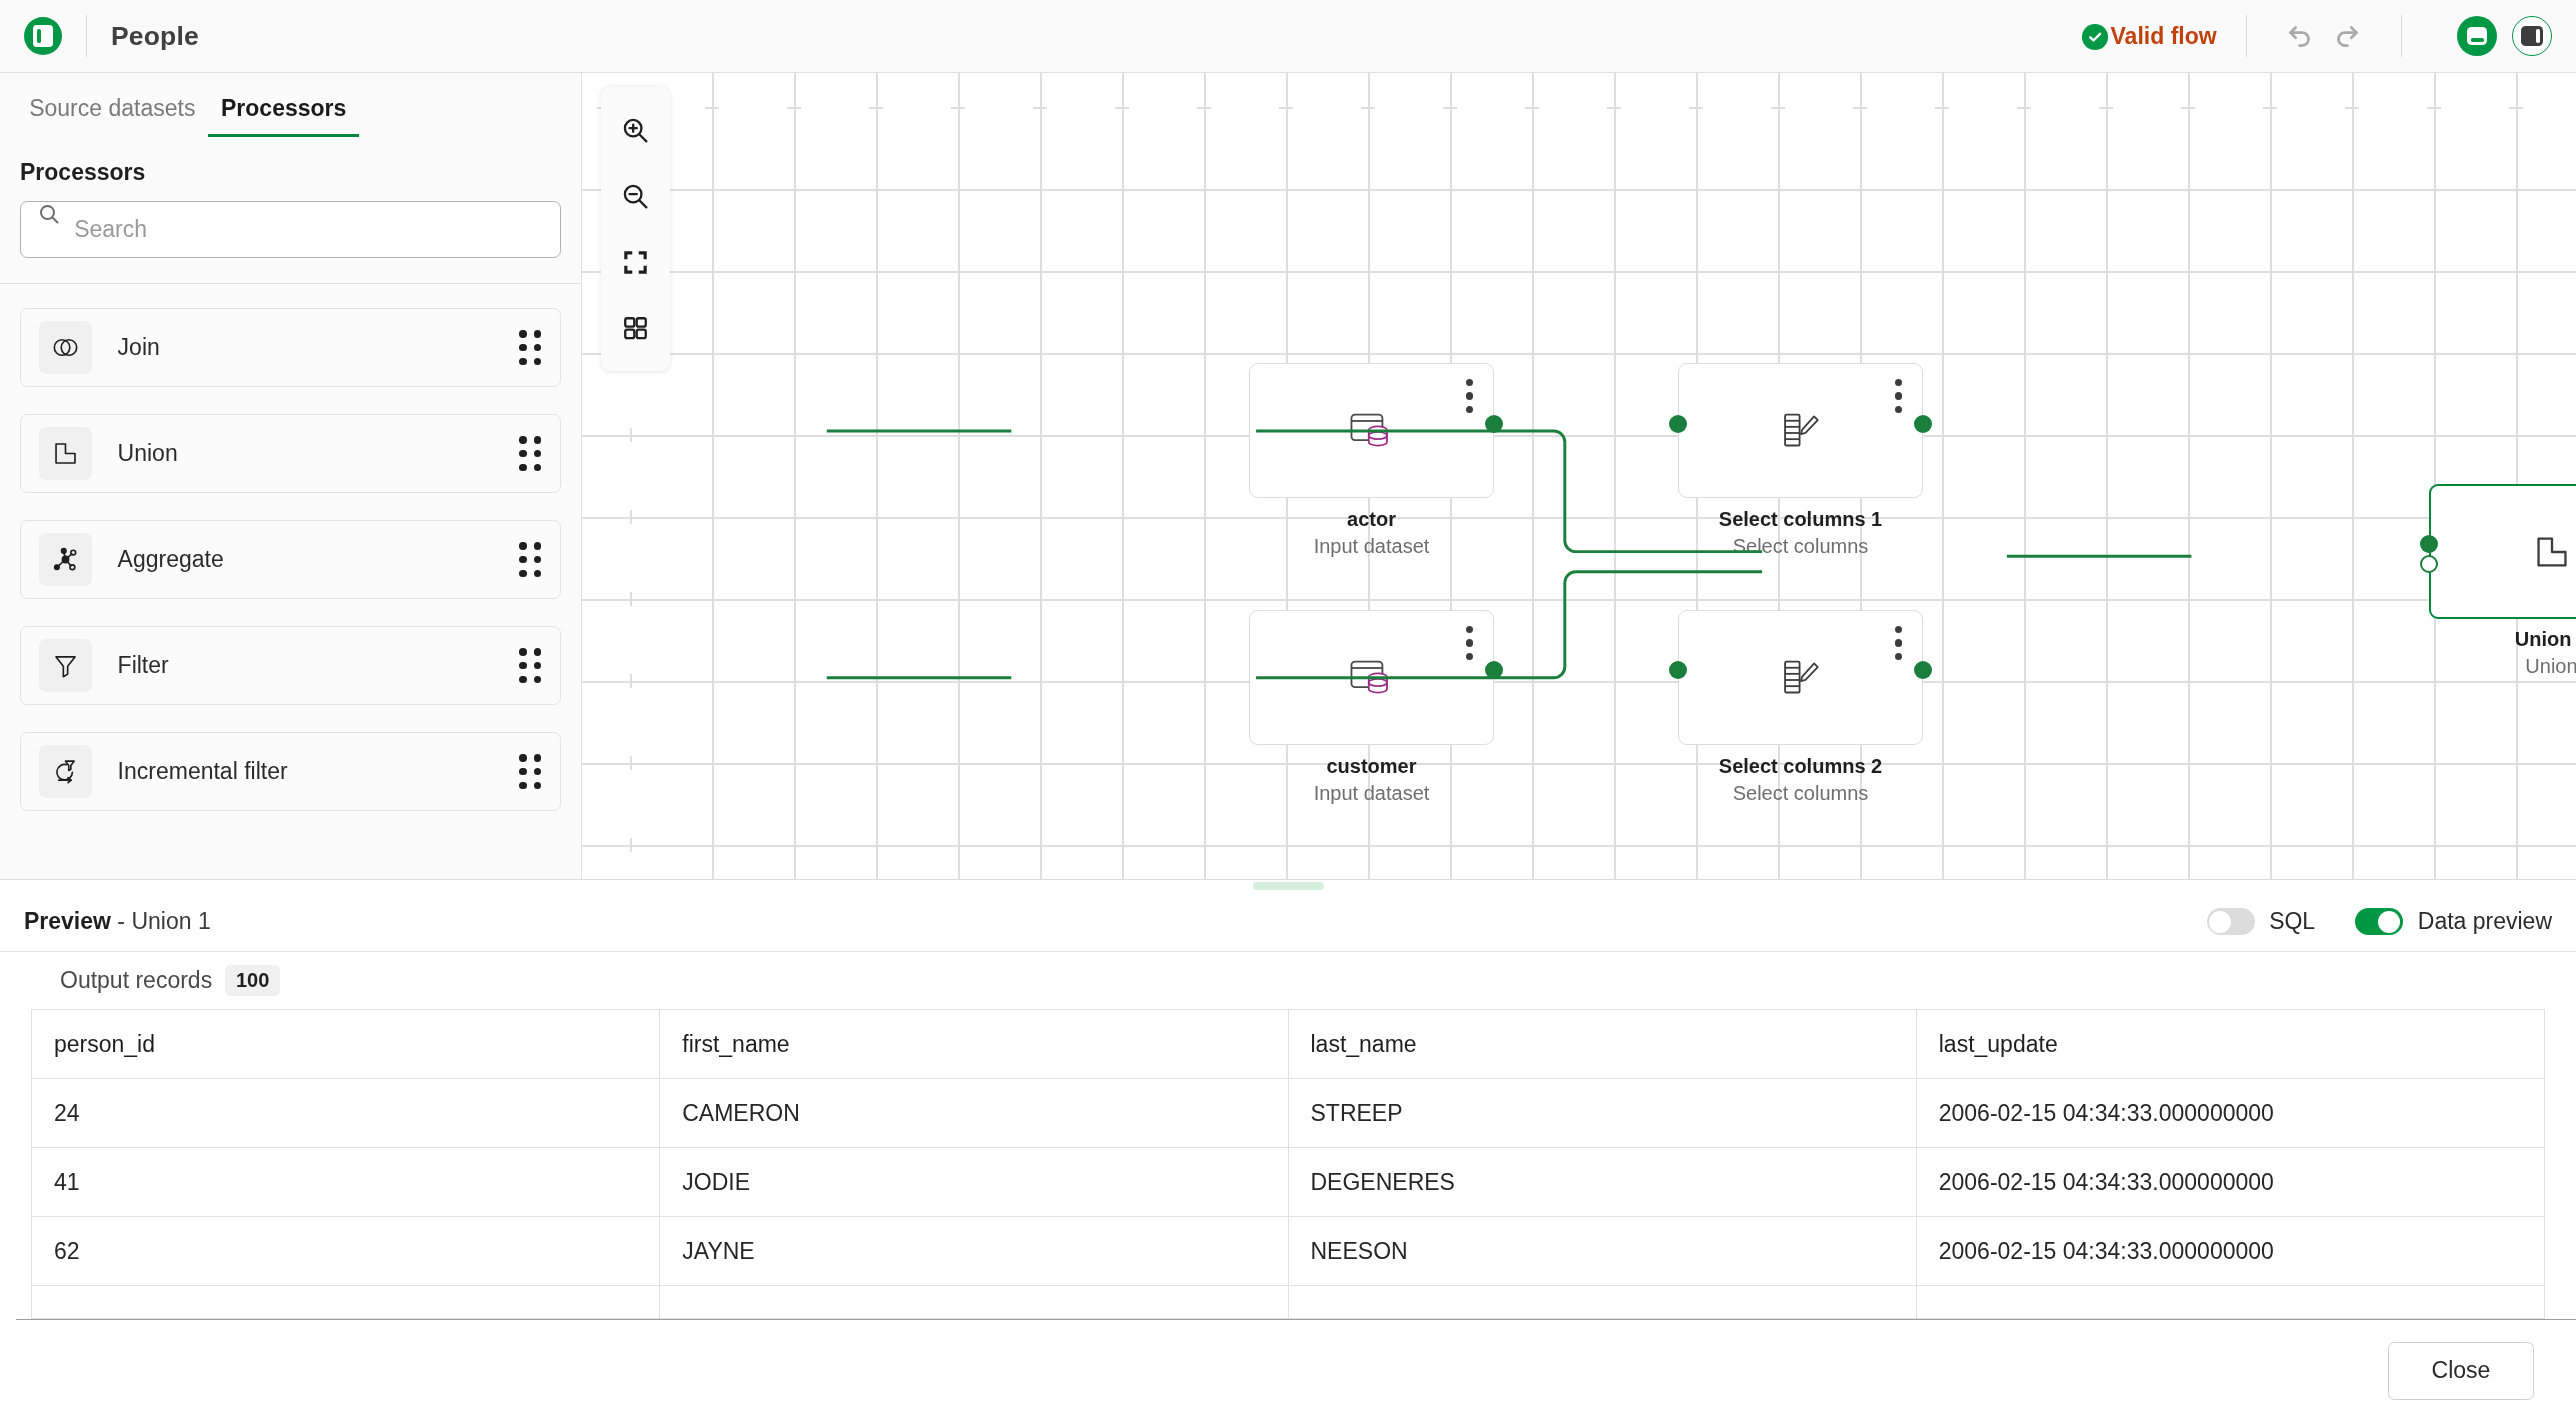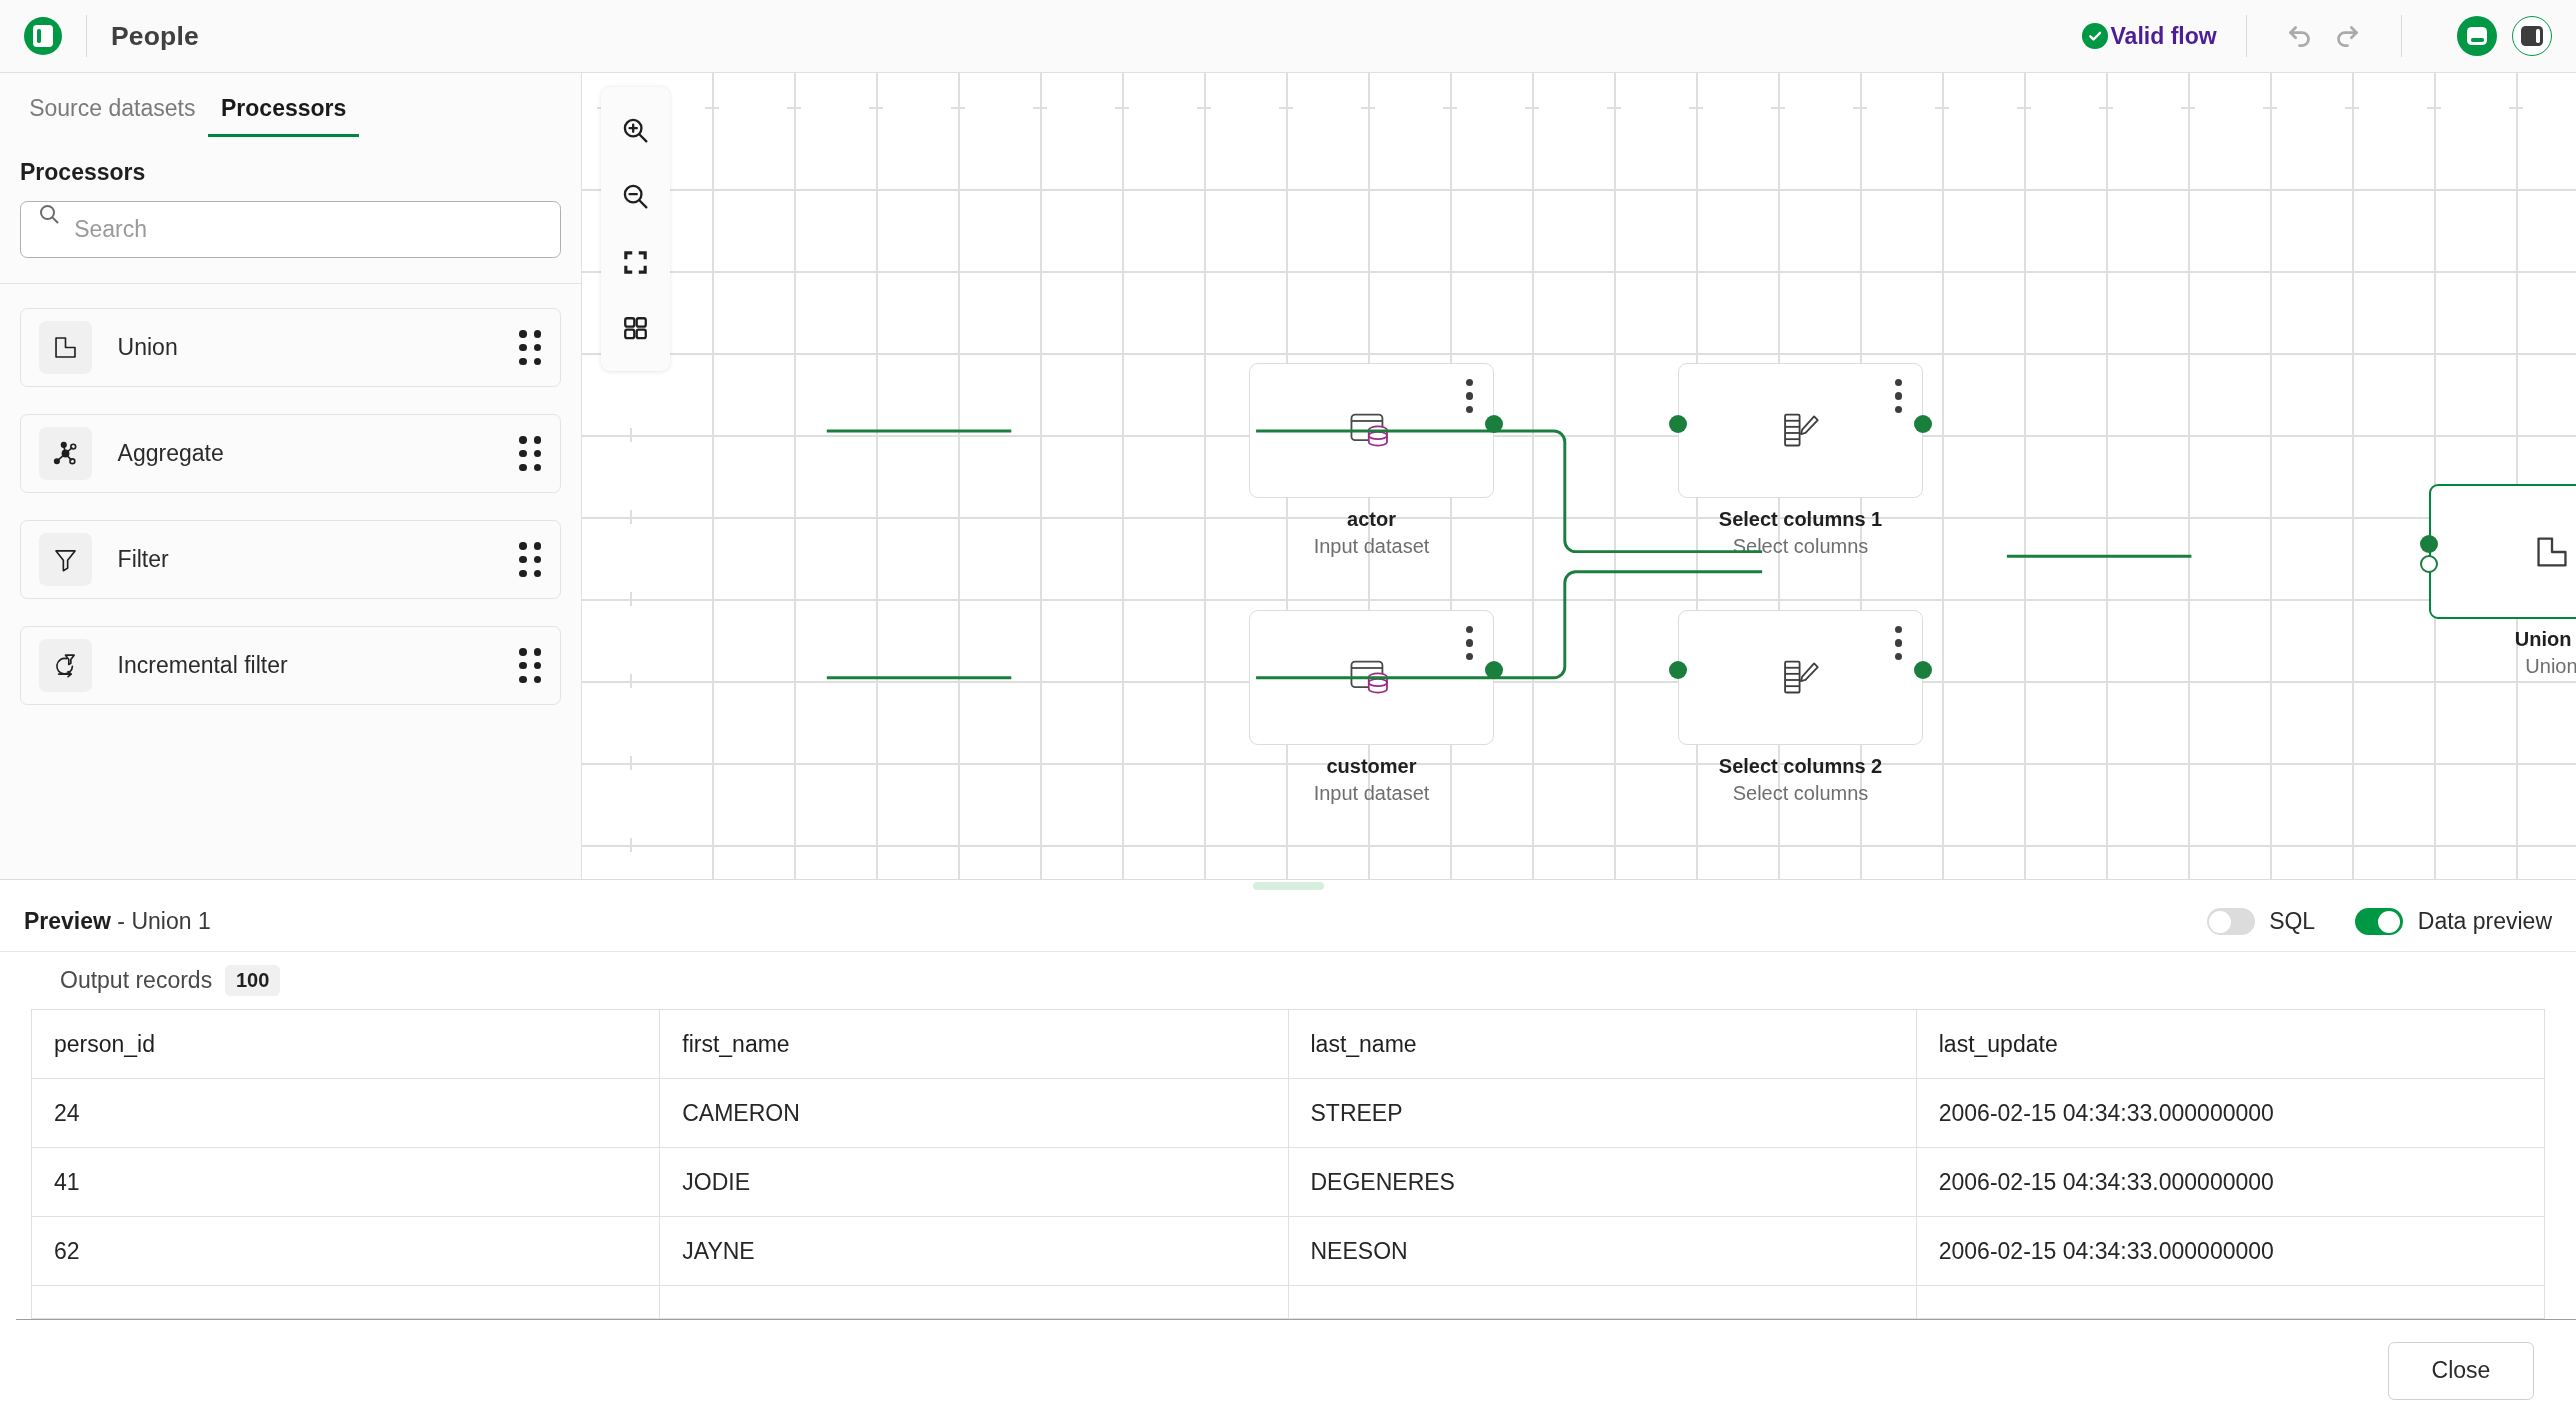--- a/index.html
+++ b/index.html
@@ -32,21 +32,21 @@
   }
   .brand-logo .glyph::after {
     content: ""; position: absolute; left: 3.7px; top: 3.7px;
     width: 4.6px; height: 14.6px; border-radius: 1.8px; background: #009845;
   }
   .topbar-divider {
     width: 0.9px; height: 42px; background: #d9d9d9; margin: 0 24px;
   }
   .app-title { font-size: 26.5px; font-weight: 600; color: #404040; letter-spacing: 0.2px; }
   .topbar-spacer { flex: 1 1 auto; }
-  .valid-flow { display: flex; align-items: center; gap: 3px; color: #4c1d95; font-size: 23px; font-weight: 600; }
+  .valid-flow { display: flex; align-items: flex-end; gap: 3px; color: #c2410c; font-size: 23px; font-weight: 600; }
   .check-badge {
     width: 25.6px; height: 25.6px; border-radius: 50%; background: #009845;
     display: flex; align-items: center; justify-content: center; flex: 0 0 25.6px;
   }
   .check-badge svg { display: block; }
   .vsep { width: 0.9px; height: 42px; background: #d9d9d9; margin: 0 29px; }
   .icon-btn {
     width: 48px; height: 48px; display: flex; align-items: center; justify-content: center;
     border-radius: 5.5px; background: transparent; border: none; cursor: pointer;
   }
@@ -264,20 +264,37 @@
                 <line x1="15.4" y1="15.4" x2="20.5" y2="20.5"></line>
             </svg>
           </span>
           <input type="text" placeholder="Search" style="">
         </div>
       </div>
       <div class="sb-divider"></div>
 
       <div class="proc-list">
 
+        <div class="proc-item">
+          <span class="proc-icon">
+            <svg width="31" height="31" viewBox="0 0 36 36" fill="none" stroke="#1f1f1f" stroke-width="1.9">
+              <circle cx="14" cy="18" r="9"></circle>
+                <circle cx="22" cy="18" r="9"></circle>
+            </svg>
+          </span>
+          <span class="proc-label">Join</span>
+          <span class="grip">
+              <i></i>
+              <i></i>
+              <i></i>
+              <i></i>
+              <i></i>
+              <i></i>
+            </span>
+        </div>
 
         <div class="proc-item">
           <span class="proc-icon">
             <svg width="31" height="31" viewBox="0 0 36 36" fill="none" stroke="#1f1f1f" stroke-width="1.9" stroke-linejoin="round">
               <path d="M7 7 h11 v11 h11 v11 h-22 z"></path>
             </svg>
           </span>
           <span class="proc-label">Union</span>
           <span class="grip">
               <i></i>

